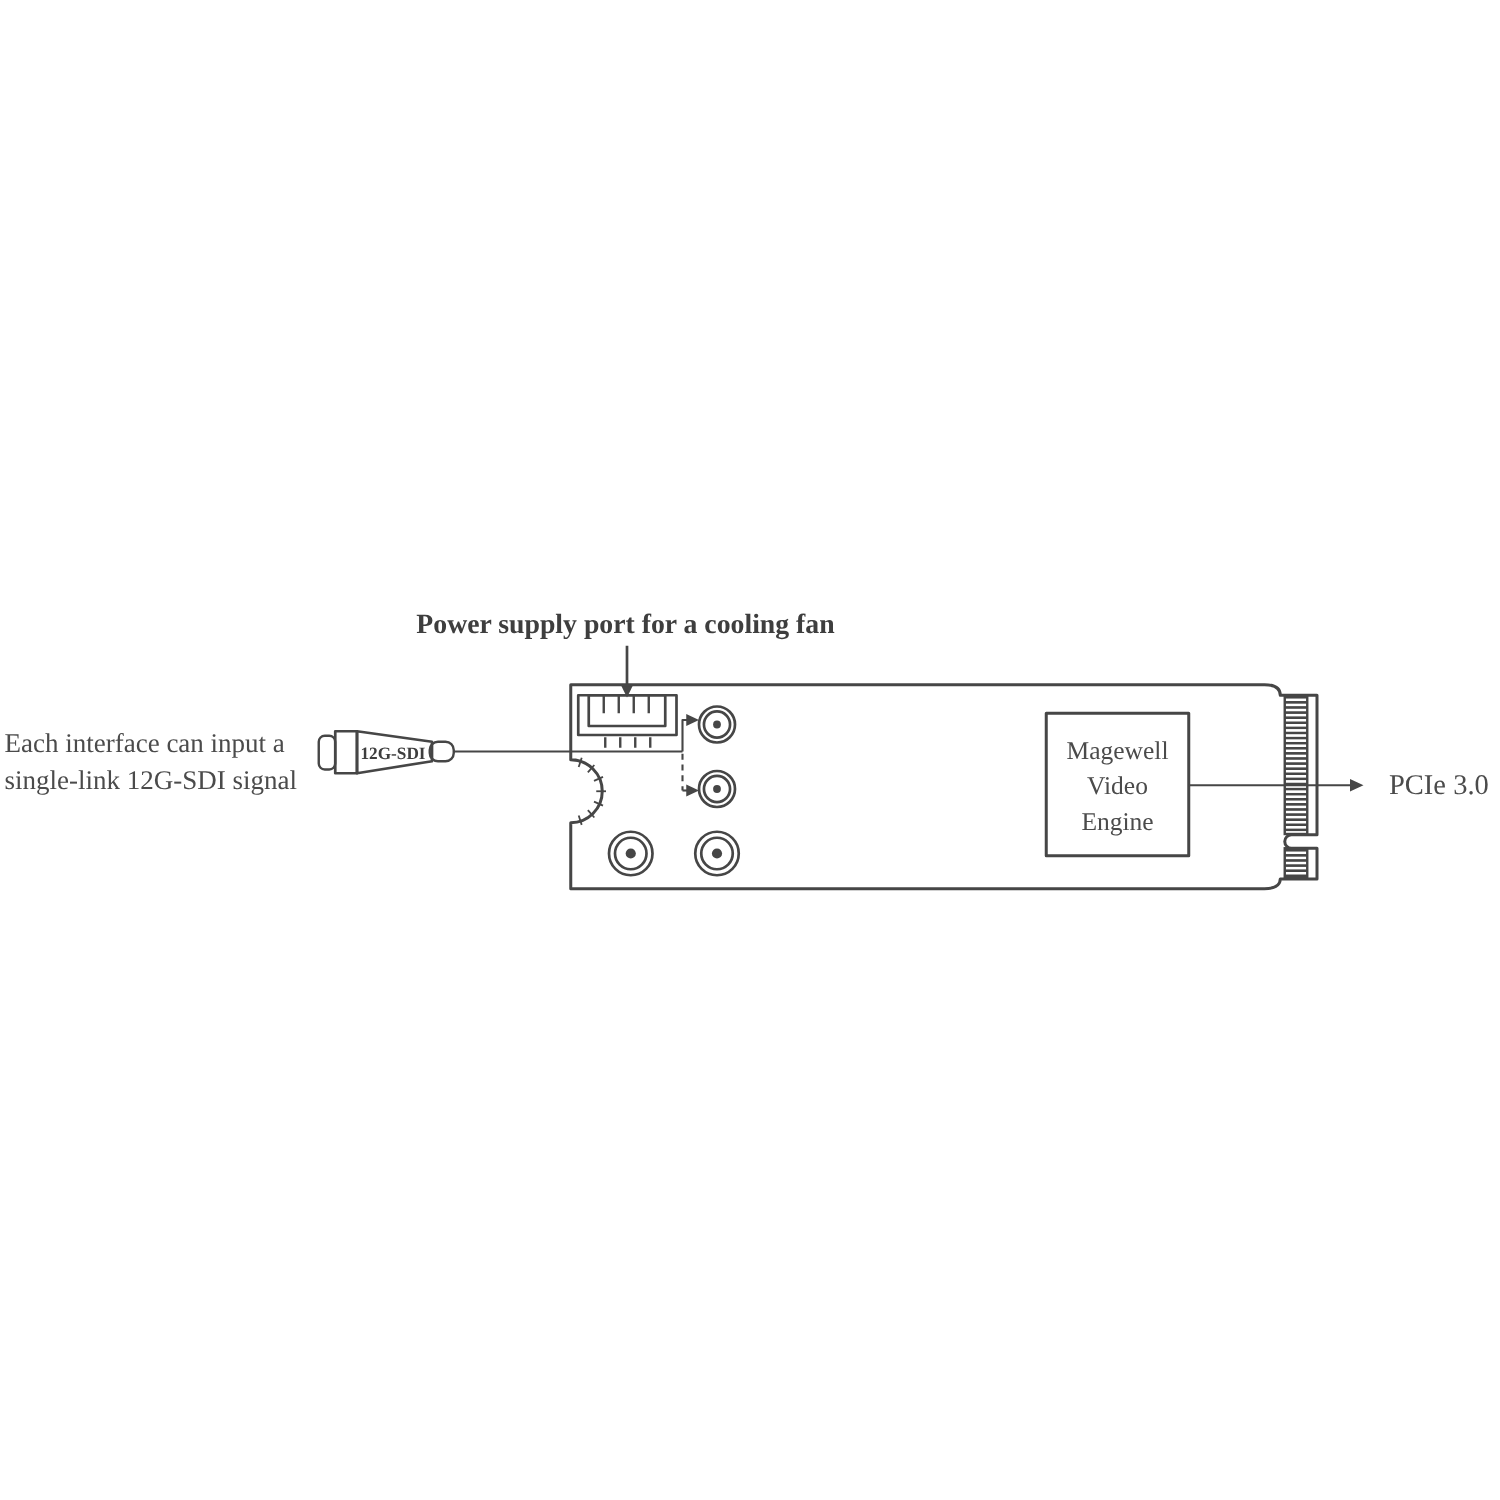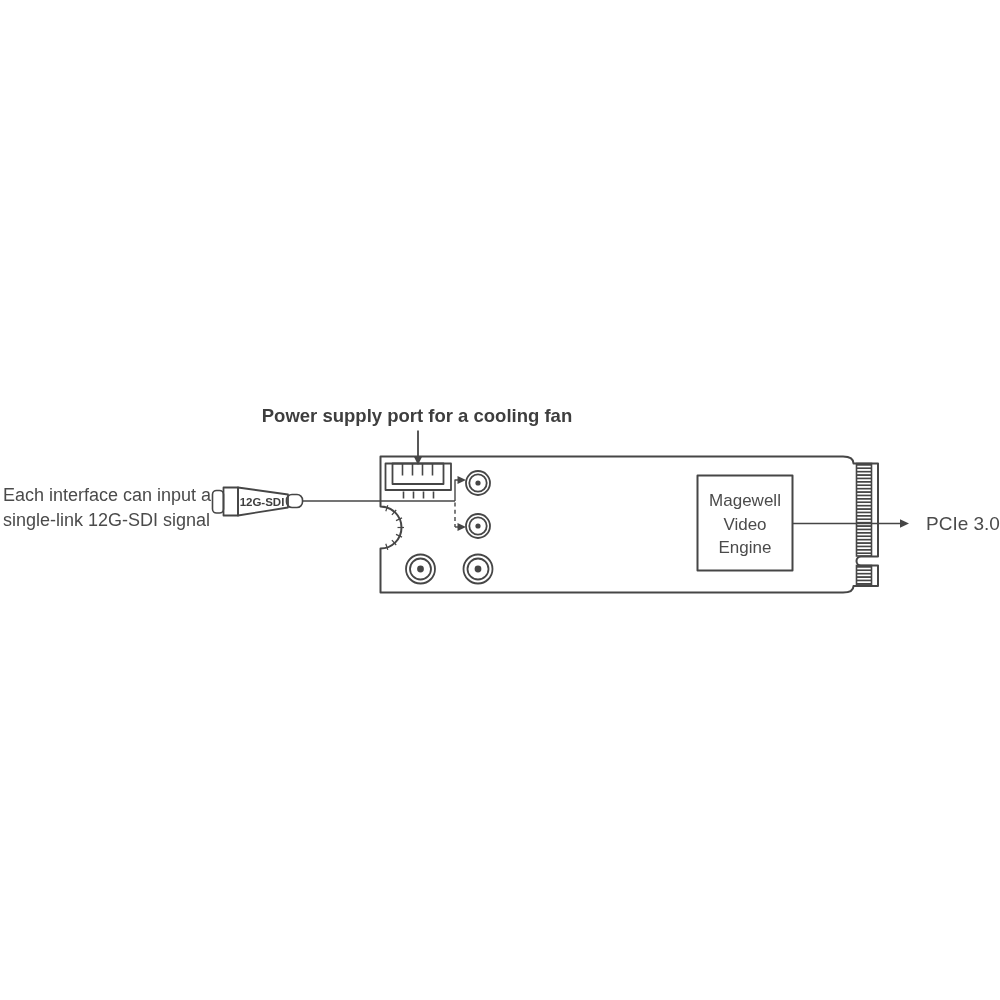--- a/index.html
+++ b/index.html
@@ -5,21 +5,21 @@
 <style>
   html, body {
     margin: 0;
     padding: 0;
     width: 1000px;
     height: 1000px;
     background: var(--color-background, #ffffff);
     font-family: "Liberation Sans", sans-serif;
     overflow: hidden;
   }
-  .canvas { width: 844px; height: 1000px; position: relative; }
+  .canvas { width: 844px; height: 1000px; position: relative; font-family: Liberation Serif, serif; }
   svg { display: block; }
 
   .ln {
     fill: none;
     stroke: var(--color-outline, #464646);
     stroke-width: 2;
     stroke-linejoin: round;
   }
   .w18 { stroke-width: 1.8; }
   .w16 { stroke-width: 1.6; }

